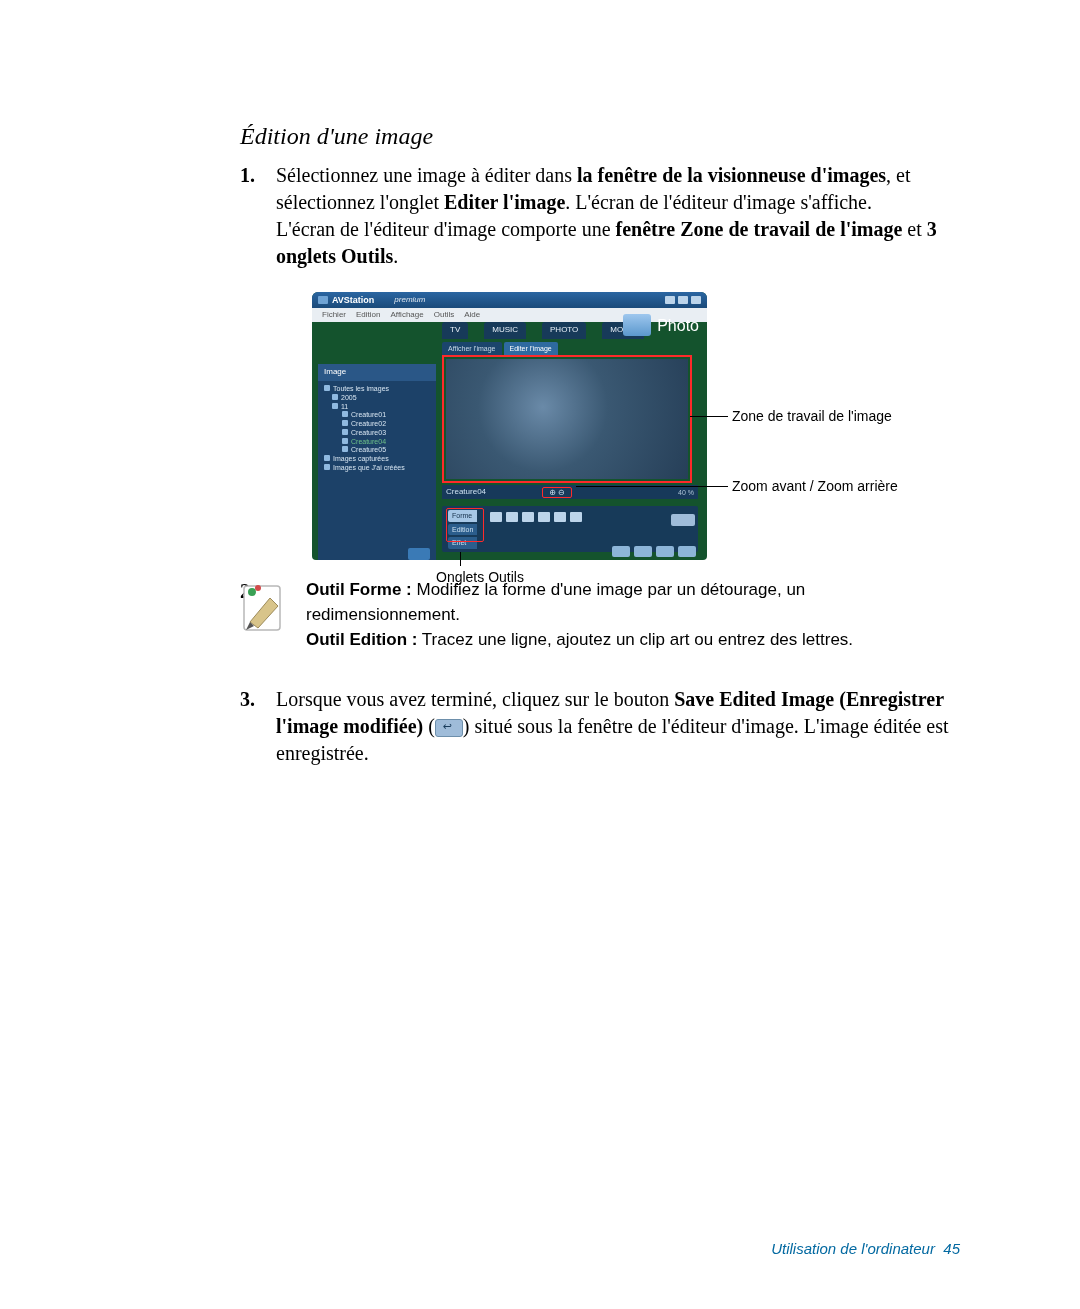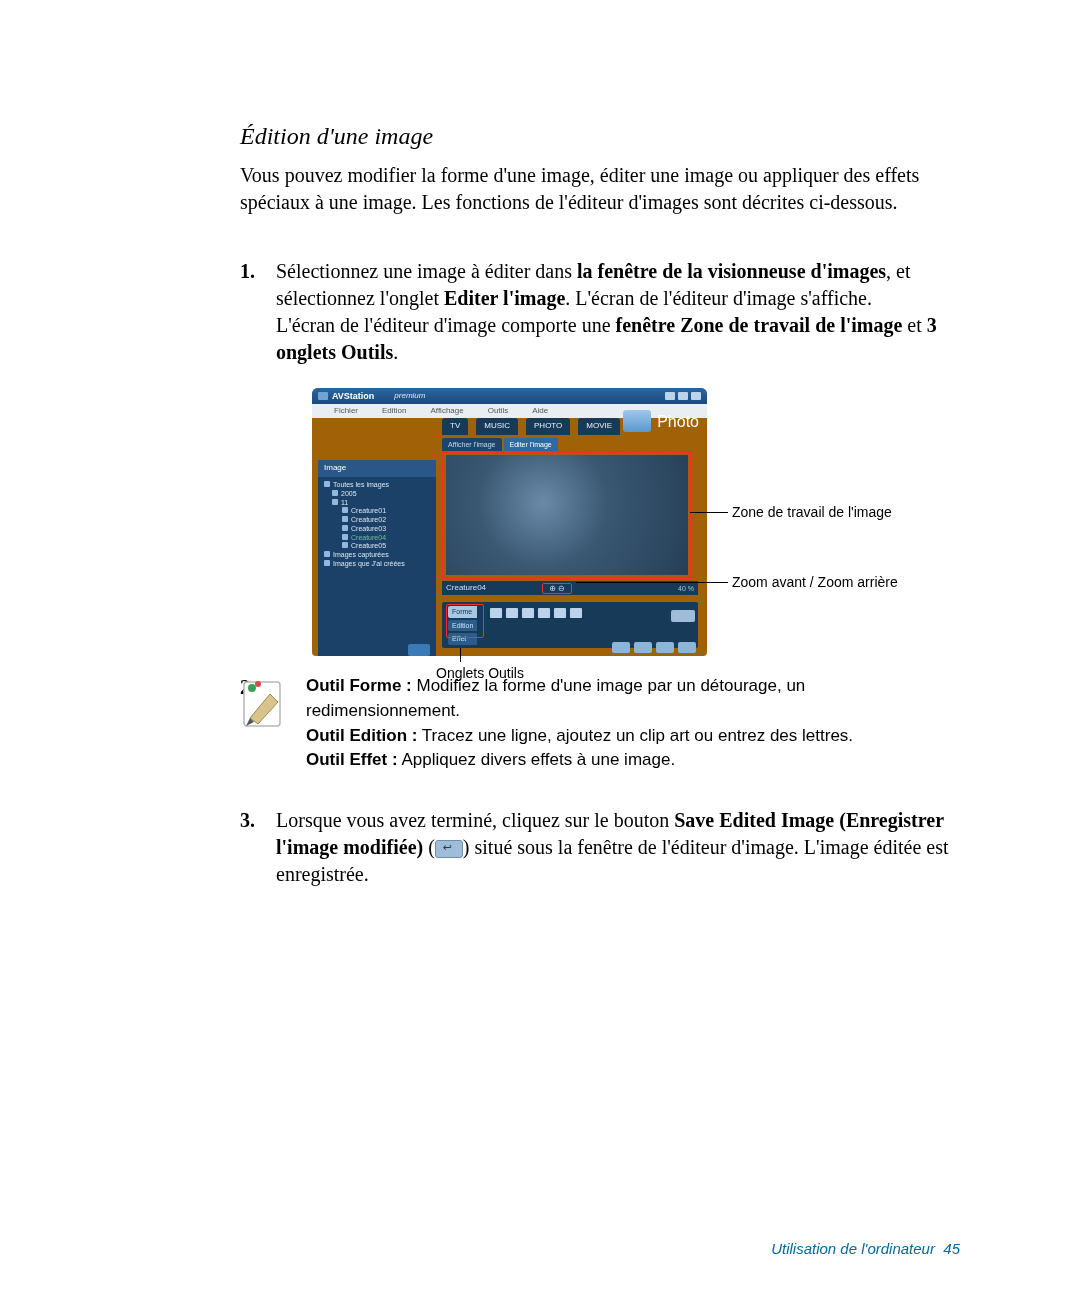--- a/index.html
+++ b/index.html
@@ -48,21 +48,21 @@
   
   .shot-area {
     margin: 22px 0 10px 36px;
     position: relative;
     width: 620px;
   }
   .shot-window {
     position: relative;
     width: 395px;
     height: 268px;
-    background: #a16207;
+    background: #14532d;
     border-radius: 6px 6px 4px 4px;
     font-family: Arial, Helvetica, sans-serif;
     overflow: hidden;
   }
   .titlebar {
     height: 16px;
     background: linear-gradient(#2b66a2, #1a4a7a);
     display: flex;
     align-items: center;
     padding: 0 6px;
@@ -77,31 +77,31 @@
   .titlebar .win-btns {
     margin-left: auto; display:flex; gap:3px;
   }
   .titlebar .win-btns span {
     width:10px; height:8px; background:#bcd4ea; border-radius:1px; display:inline-block;
   }
   .menubar {
     height: 14px;
     background: #e9eef3;
     display: flex;
-    gap: 24px;
-    padding: 0 22px;
+    gap: 10px;
+    padding: 0 10px;
     font-size: 8px;
     align-items: center;
     color: #555;
   }
   .cat-tabs {
     position: absolute;
     top: 30px; left: 130px;
     display: flex;
-    gap: 8px;
+    gap: 16px;
     font-size: 8px;
     color: #eaf2fa;
   }
   .cat-tab {
     padding: 3px 8px;
     background: #173a59;
     border-radius: 3px 3px 0 0;
   }
   .cat-big {
     position: absolute;
@@ -309,21 +309,20 @@
     font-size: 15px;
     color:#0369a1;
   }
 </style>
 </head>
 <body>
 
 <div class="page">
 
   <div class="section-heading">Édition d'une image</div>
-  <div class="intro">Vous pouvez modifier la forme d'une image, éditer une image ou appliquer des effets spéciaux à une image. Les fonctions de l'éditeur d'images sont décrites ci-dessous.</div>
 
   <ol class="steps">
     <li>
       <span class="num">1.</span>
       <span>
         <span>Sélectionnez une image à éditer dans </span><b>la fenêtre de la visionneuse d'images</b><span>, et sélectionnez l'onglet </span><b>Editer l'image</b><span>. L'écran de l'éditeur d'image s'affiche.</span>
       </span>
       <div class="step1-para2">
         <span>L'écran de l'éditeur d'image comporte une </span><b>fenêtre Zone de travail de l'image</b><span>  et </span><b>3 onglets Outils</b><span>.</span>
       </div>
@@ -441,21 +440,20 @@
         <rect x="4" y="8" width="36" height="44" rx="3" fill="#fff" stroke="#b8b8b8" stroke-width="1.5"></rect>
         <path d="M10 44 L30 20 L38 28 L18 50 Z" fill="#d8c48a" stroke="#9c8a5a" stroke-width="1"></path>
         <path d="M10 44 L14 48 L6 52 Z" fill="#555"></path>
         <circle cx="12" cy="14" r="4" fill="#3aa055"></circle>
         <circle cx="18" cy="10" r="3" fill="#d24b4b"></circle>
       </svg>
     </div>
     <div>
       <div><b>Outil Forme :</b><span> Modifiez la forme d'une image par un détourage, un redimensionnement.</span></div>
       <div><b>Outil Edition :</b><span> Tracez une ligne, ajoutez un clip art ou entrez des lettres.</span></div>
-      <div><b>Outil Effet :</b><span> Appliquez divers effets à une image.</span></div>
     </div>
   </div>
 
   <ol class="steps" start="3">
     <li class="step3-margin">
       <span class="num">3.</span>
       <span>
         <span>Lorsque vous avez terminé, cliquez sur le bouton </span><b>Save Edited Image (Enregistrer l'image modifiée)</b><span> (</span><span class="inline-btn-icon"></span><span>) situé sous la fenêtre de l'éditeur d'image. L'image éditée est enregistrée.</span>
       </span>
     </li>

